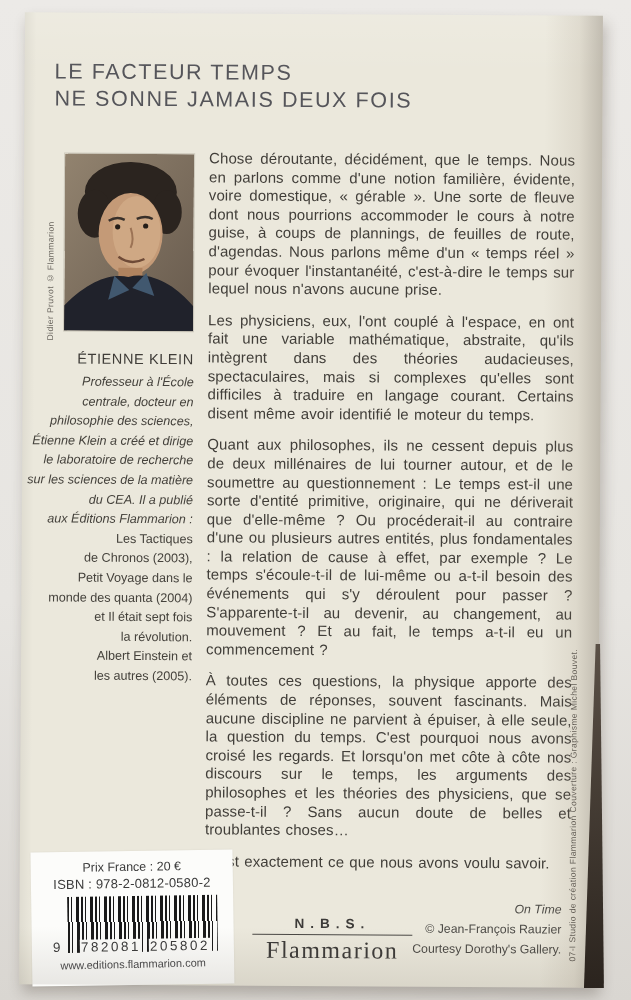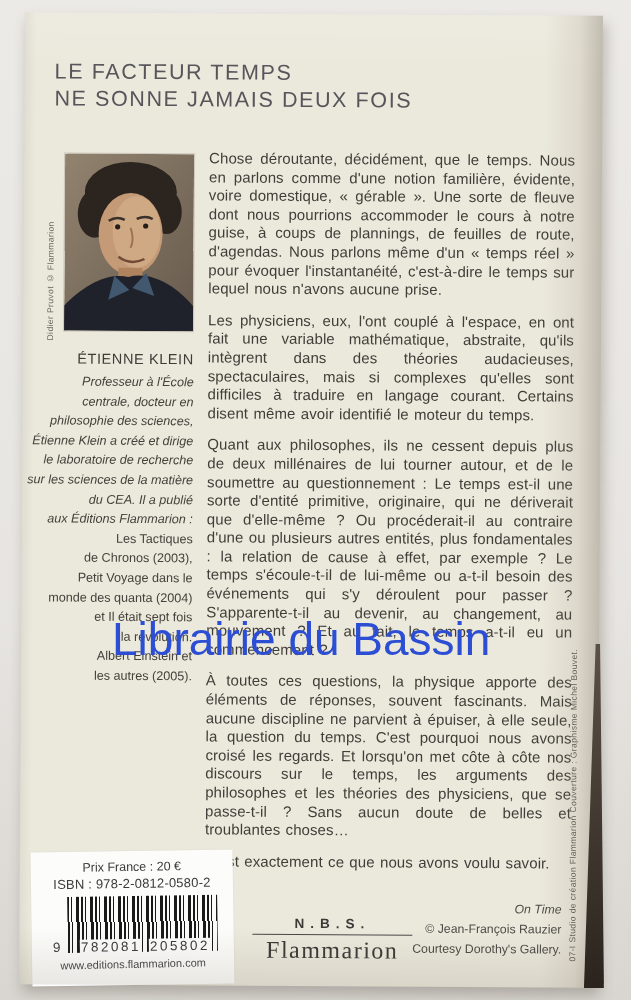--- a/index.html
+++ b/index.html
@@ -136,15 +136,14 @@
       <div>© Jean-François Rauzier</div>
       <div>Courtesy Dorothy's Gallery.</div>
     </div>
 
     <div class="vcredit print-credit">07-I   Studio de création Flammarion   Couverture : Graphisme Michel Bouvet.</div>
 
   </div>
 
   <div class="page-edge"></div>
 
-  <div class="watermark" style="color: rgb(43, 78, 212);">Librairie du Bassin</div>
 
 </div>
 
 </body></html>

